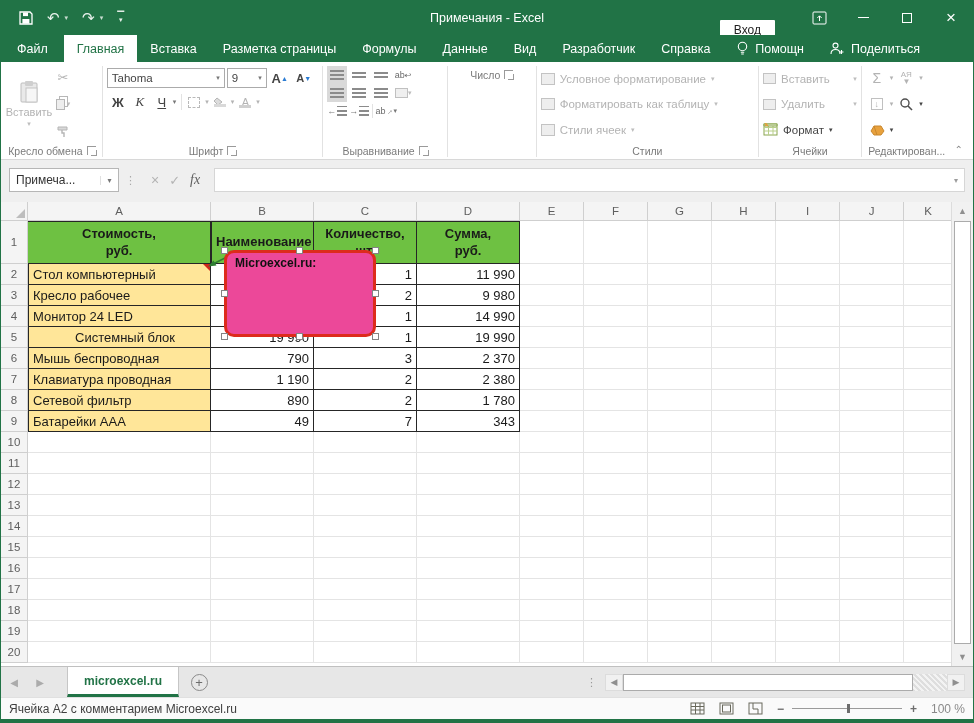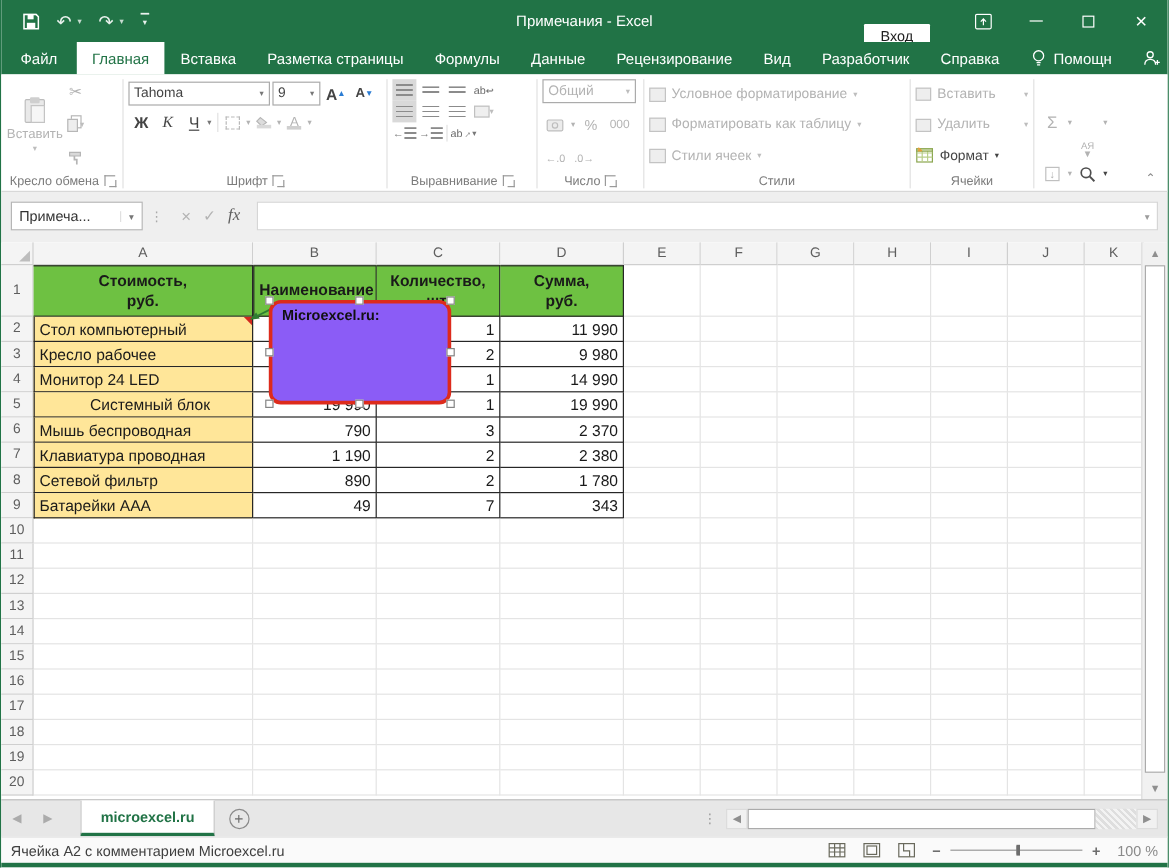--- a/index.html
+++ b/index.html
@@ -85,21 +85,21 @@
   .cell.tbl { border-right:1px solid #262626; border-bottom:1px solid #262626; }
   .cell.tbl-left { border-left:1px solid #262626; }
   .cell.tbl-top { border-top:1px solid #262626; }
   .redtri { position:absolute; right:0; top:0; border-top:7px solid #d2281e; border-left:7px solid transparent; }
   
   .vscroll { position:absolute; right:0; top:202px; width:22px; height:464px; background:#f1f1f1; border-left:1px solid #dcdcdc; }
   .vscroll .arr { height:18px; display:flex; align-items:center; justify-content:center; color:#8f8f8f; font-size:9px; cursor:pointer; }
   .vscroll .thumb { position:absolute; left:2px; right:2px; top:19px; bottom:22px; background:#fff; border:1px solid #ababab; cursor:pointer; }
   .vscroll .arr.bottom { position:absolute; bottom:0; left:0; right:0; }
   
-  .comment { position:absolute; left:223px; top:250px; width:152px; height:87px; background:#8b5cf6;
+  .comment { position:absolute; left:223px; top:250px; width:152px; height:87px; background:#ec4899;
     border:3px solid #dd2b1c; border-radius:10px; z-index:30; padding:3px 8px; font-weight:bold; font-size:12px; color:#111; }
   .hndl { position:absolute; width:7px; height:7px; background:#fff; border:1px solid #848484; z-index:31; }
   .arrow-svg { position:absolute; left:203px; top:252px; z-index:29; }
   
   .sheetbar { position:absolute; left:0; top:666px; width:100%; height:31px; background:#e7e7e7;
     border-top:1px solid #c0c0c0; display:flex; align-items:stretch; font-size:12px; }
   .navarr { width:26px; display:flex; align-items:center; justify-content:center; color:#ababab; font-size:10px; cursor:pointer; }
   .sheettab { background:#fff; color:#217346; font-weight:bold; padding:0 16px; display:flex; align-items:center;
     border-left:1px solid #c6c6c6; border-right:1px solid #c6c6c6; border-bottom:3px solid #217346; cursor:pointer; }
   .newsheet { width:40px; display:flex; align-items:center; justify-content:center; cursor:pointer; }
@@ -160,21 +160,20 @@
   </div>
 </div>
 
 <div class="tabrow">
   <span class="rtab" style="padding:0 16px;">Файл</span>
   <span class="rtab active">Главная</span>
   <span class="rtab">Вставка</span>
   <span class="rtab">Разметка страницы</span>
   <span class="rtab">Формулы</span>
   <span class="rtab">Данные</span>
-  <span class="rtab">Рецензирование</span>
   <span class="rtab">Вид</span>
   <span class="rtab">Разработчик</span>
   <span class="rtab">Справка</span>
   <span class="rtab">
     <span class="ico">
       <svg width="13" height="15" viewBox="0 0 13 15">
           <circle cx="6.5" cy="5.5" r="4.2" fill="none" stroke="#fff" stroke-width="1.1"></circle>
           <path d="M4.8 11.2 h3.4 M5.2 13 h2.6" stroke="#fff" stroke-width="1.1"></path>
         </svg>
     </span>
@@ -318,41 +317,20 @@
       </div>
     </div>
     <div class="grp-footer">
         <span>Выравнивание</span>
         <span class="launcher"></span>
       </div>
   </div>
   <div class="vsep"></div>
 
   <div class="grp" style="width:86px;">
-    <div class="grp-body" style="flex-direction:column; justify-content:space-between;">
-      <div class="combo dis" style="width:78px;color:#b3b3b3;">
-          <span>Общий</span>
-          <span class="caret" style="margin-left:auto;">▾</span>
-        </div>
-      <div class="hrow">
-        <span class="sicon dis">
-          <svg width="15" height="11" viewBox="0 0 15 11">
-              <rect x="1" y="1" width="13" height="9" rx="1" fill="#ececec" stroke="#bdbdbd"></rect>
-              <circle cx="7.5" cy="5.5" r="2.2" fill="none" stroke="#bdbdbd"></circle>
-            </svg>
-        </span>
-          <span class="caret dis">▾</span>
-        <span class="sicon dis" style="font-size:12px;">%</span>
-        <span class="sicon dis" style="font-size:10px;letter-spacing:0;">000</span>
-      </div>
-      <div class="hrow">
-        <span class="sicon dis" style="font-size:9px;">←.0</span>
-        <span class="sicon dis" style="font-size:9px;">.0→</span>
-      </div>
-    </div>
     <div class="grp-footer">
         <span>Число</span>
         <span class="launcher"></span>
       </div>
   </div>
   <div class="vsep"></div>
 
   <div class="grp" style="width:220px;">
     <div class="grp-body" style="flex-direction:column; justify-content:space-between; padding:2px 0;">
       <div class="stylebtn dis">
@@ -406,21 +384,21 @@
         <span>Ячейки</span>
       </div>
   </div>
   <div class="vsep"></div>
 
   <div class="grp" style="width:88px;">
     <div class="grp-body" style="flex-direction:column; justify-content:space-between; padding:2px 0;">
       <div class="hrow">
         <span class="sicon dis" style="font-size:14px;">Σ</span>
           <span class="caret dis">▾</span>
-        <span class="sicon dis" style="font-size:8px;flex-direction:column;line-height:7px;margin-top:47px;">
+        <span class="sicon dis" style="font-size:8px;flex-direction:column;line-height:7px;">
             <span>АЯ</span>
             <span>▼</span>
           </span>
           <span class="caret dis">▾</span>
       </div>
       <div class="hrow">
         <span class="sicon dis">
             <span style="width:12px;height:12px;border:1px solid #c0c0c0;display:inline-flex;align-items:center;justify-content:center;font-size:9px;color:#b3b3b3;">↓</span>
           </span>
           <span class="caret dis">▾</span>

